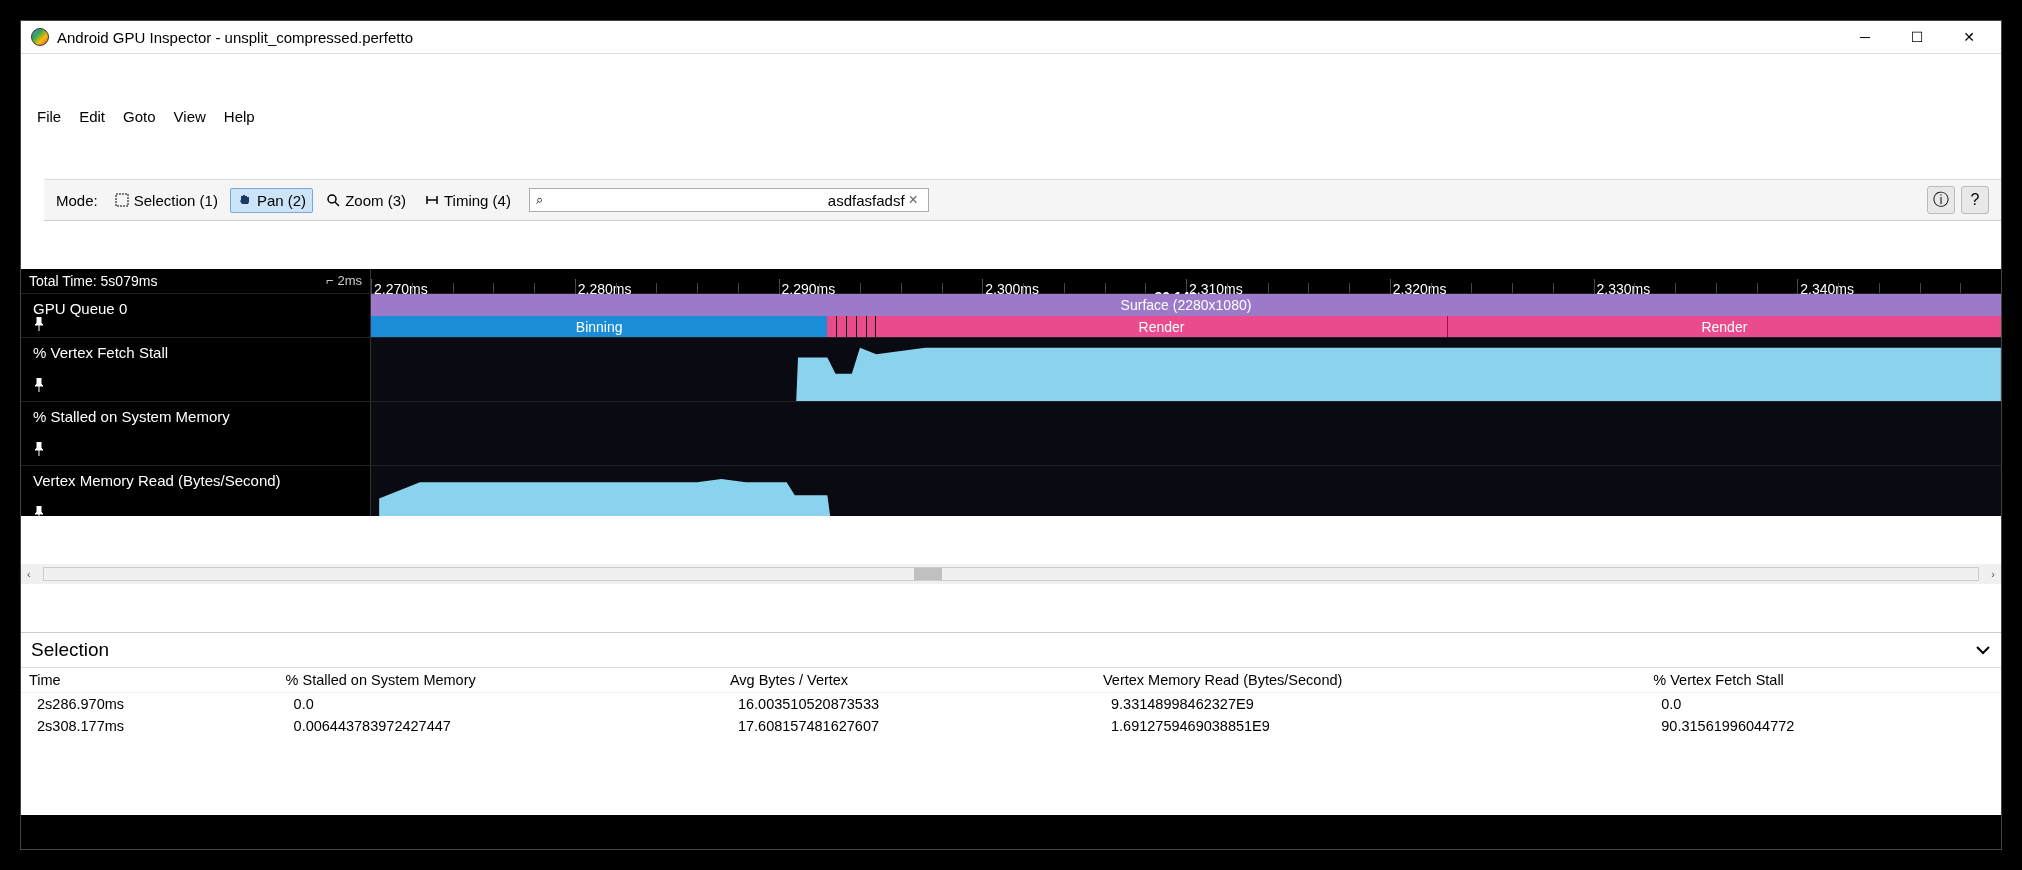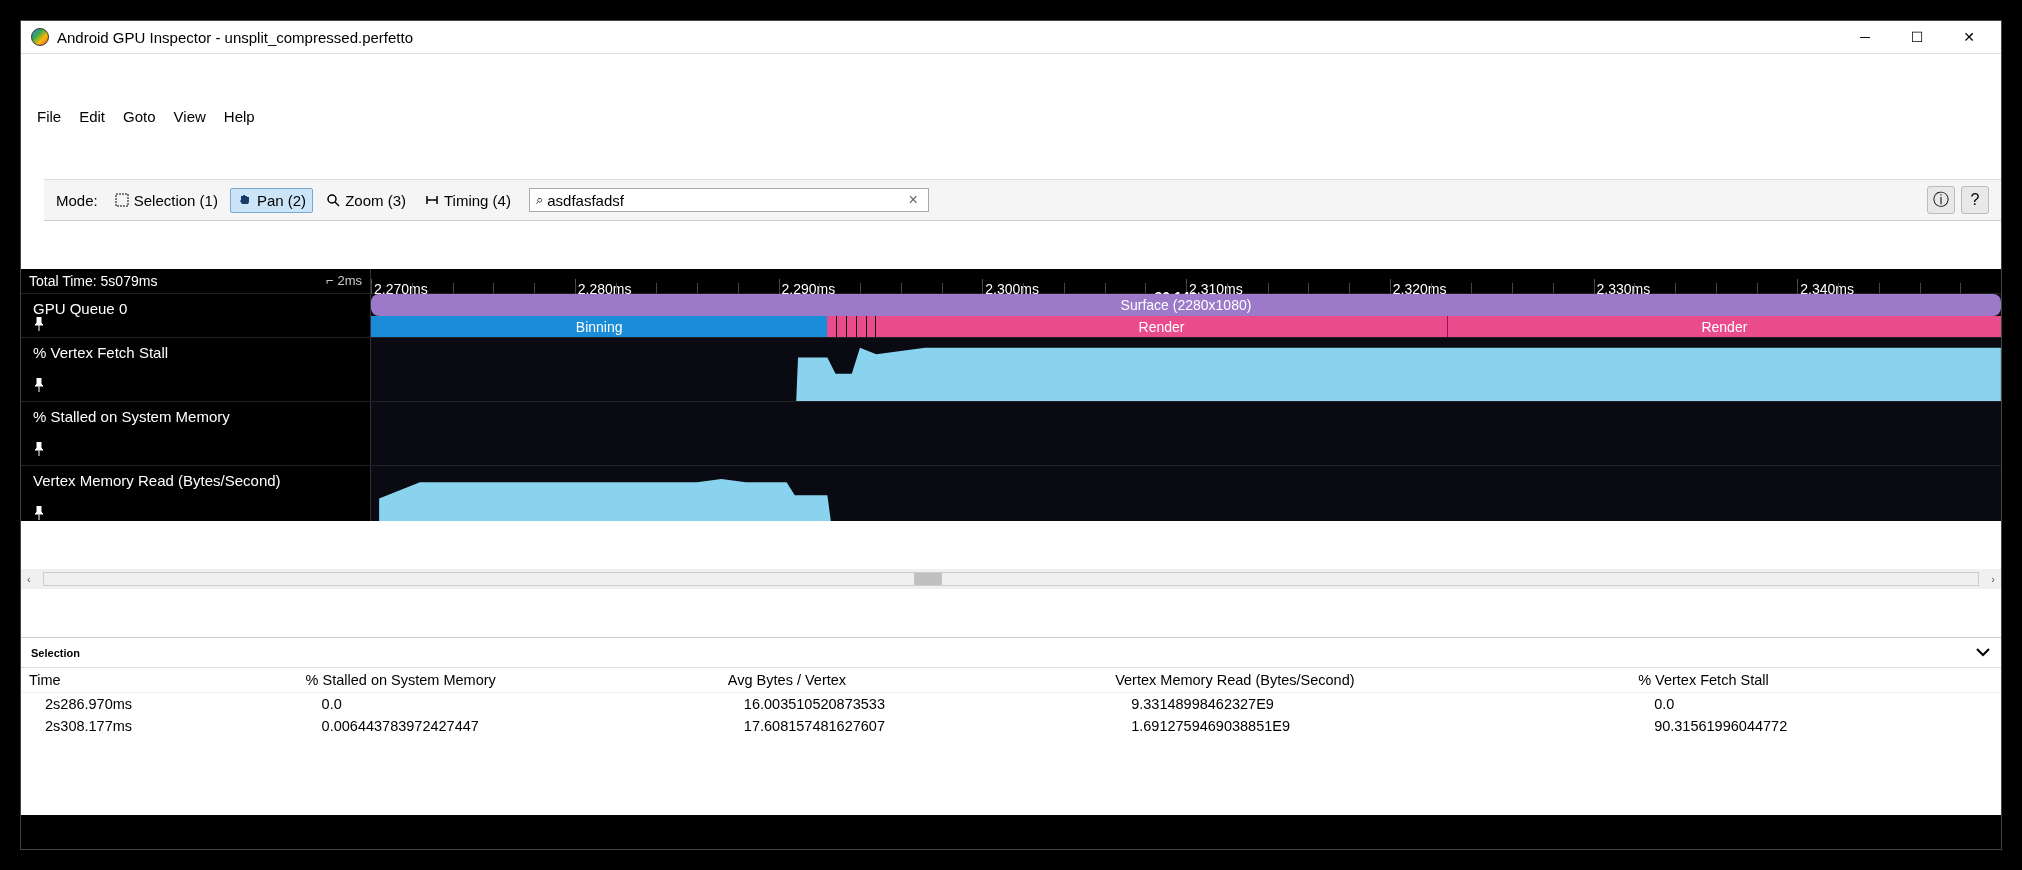--- a/index.html
+++ b/index.html
@@ -13,57 +13,57 @@
 .win-btn { width: 28px; height: 20px; display: flex; align-items: center; justify-content: center; font-size: 14px; cursor: pointer; }
 .menubar { display: flex; gap: 2px; padding: 4px 8px; background: #fff; font-size: 15px; }
 .menu-item { padding: 2px 8px; cursor: pointer; }
 .toolbar { display: flex; align-items: center; gap: 6px; padding: 6px 12px; background: #f5f5f5; border-top: 1px solid #ddd; border-bottom: 1px solid #ccc; font-size: 15px; margin-left: 23px; }
 .mode-label { margin-right: 4px; }
 .mode-btn { display: flex; align-items: center; gap: 4px; padding: 3px 6px; cursor: pointer; border-radius: 2px; }
 .mode-btn.active { background: #cce4f7; border: 1px solid #7aa8d4; }
 .mode-icon { width: 16px; height: 16px; display: inline-flex; align-items: center; justify-content: center; }
 .search-box { display: flex; align-items: center; border: 1px solid #aaa; background: #fff; padding: 2px 6px; margin-left: 6px; width: 400px; }
 .search-icon { margin-right: 4px; font-size: 13px; }
-.search-input { border: none; outline: none; flex: 1; font-size: 15px; }
+.search-input { border: none; outline: none; flex: 1; font-size: 15px; text-align: right; }
 .search-clear { cursor: pointer; color: #666; font-size: 16px; padding: 0 4px; }
 .toolbar-right { margin-left: auto; display: flex; gap: 6px; }
 .tb-icon-btn { width: 28px; height: 28px; display: flex; align-items: center; justify-content: center; background: #e8e8e8; border: 1px solid #bbb; border-radius: 3px; cursor: pointer; font-size: 16px; }
 .timeline-container { flex: 1; background: #000; display: flex; flex-direction: column; overflow: hidden; min-height: 0; }
 .ruler-row { display: flex; height: 48px; background: #000; color: #fff; font-size: 14px; }
 .ruler-left { width: 350px; display: flex; align-items: flex-start; justify-content: space-between; padding: 4px 8px; border-right: 1px solid #333; }
 .scale-indicator { display: flex; align-items: center; gap: 4px; color: #ccc; font-size: 13px; }
 .ruler-right { flex: 1; position: relative; }
 .ruler-ticks { position: absolute; top: 10px; left: 0; right: 0; height: 100%; display: flex; }
 .tick-major { flex: 1; border-left: 1px solid #555; position: relative; }
 .tick-major span { position: absolute; top: 2px; left: 2px; color: #fff; font-size: 14px; }
 .minor-ticks { position: absolute; bottom: 0; left: 0; right: 0; height: 10px; display: flex; }
 .minor-ticks div { flex: 1; border-left: 1px solid #444; }
 .range-label { position: absolute; top: 20px; left: 0; right: 0; text-align: center; color: #fff; font-size: 14px; font-weight: bold; }
 .track { display: flex; min-height: 64px; border-top: 1px solid #222; }
 .track.short { min-height: 44px; }
 .track-label { width: 350px; display: flex; align-items: flex-start; justify-content: space-between; padding: 6px 12px; color: #fff; font-size: 15px; background: #000; border-right: 1px solid #333; flex-direction: column; }
 .pin-icon { color: #fff; font-size: 14px; cursor: pointer; }
 .track-content { flex: 1; position: relative; background: #0a0a12; overflow: hidden; }
-.gpu-surface { position: absolute; top: 0; left: 0; right: 0; height: 22px; background: #9c7ac9; color: #fff; text-align: center; font-size: 14px; line-height: 22px; border-radius: 8px; }
+.gpu-surface { position: absolute; top: 0; left: 0; right: 0; height: 22px; background: #9c7ac9; color: #fff; text-align: center; font-size: 14px; line-height: 22px; }
 .gpu-segments { position: absolute; top: 22px; left: 0; right: 0; height: 22px; display: flex; }
 .seg-binning { background: #1a8cd8; color: #fff; text-align: center; font-size: 14px; line-height: 22px; width: 28%; }
 .seg-render1 { background: #e94b8c; color: #fff; text-align: center; font-size: 14px; line-height: 22px; width: 35%; }
 .seg-render2 { background: #e94b8c; color: #fff; text-align: center; font-size: 14px; line-height: 22px; flex: 1; border-left: 1px solid #a01050; }
 .gap-stripes { display: flex; width: 3%; }
 .gap-stripes div { flex: 1; background: #e94b8c; margin-right: 1px; }
 .hscroll { height: 20px; background: #f0f0f0; display: flex; align-items: center; padding: 0 4px; position: relative; }
 .hscroll-track { flex: 1; height: 14px; background: #f0f0f0; border: 1px solid #ccc; position: relative; margin: 0 18px; }
 .hscroll-thumb { position: absolute; left: 45%; width: 28px; height: 100%; background: #c0c0c0; }
 .hscroll-arrow { position: absolute; font-size: 11px; color: #555; }
 .selection-panel { background: #fff; border-top: 1px solid #ccc; }
-.selection-header { display: flex; justify-content: space-between; align-items: center; padding: 6px 10px; font-weight: bold; font-size: 11px; border-bottom: 1px solid #ddd; }
+.selection-header { display: flex; justify-content: space-between; align-items: center; padding: 6px 10px; font-weight: normal; font-size: 19px; border-bottom: 1px solid #ddd; }
 .collapse-icon { cursor: pointer; font-size: 15px; }
 .data-table { width: 100%; border-collapse: collapse; font-size: 14.5px; }
 .data-table th { text-align: left; padding: 4px 8px; font-weight: normal; border-bottom: 1px solid #eee; }
-.data-table td { padding: 3px 24px; }
+.data-table td { padding: 3px 16px; }
 .black-footer { height: 34px; background: #000; }
 </style>
 </head>
 <body>
 
 <div class="window">
 
   <div class="titlebar">
     <div class="titlebar-left">
       <div class="app-icon"></div>

